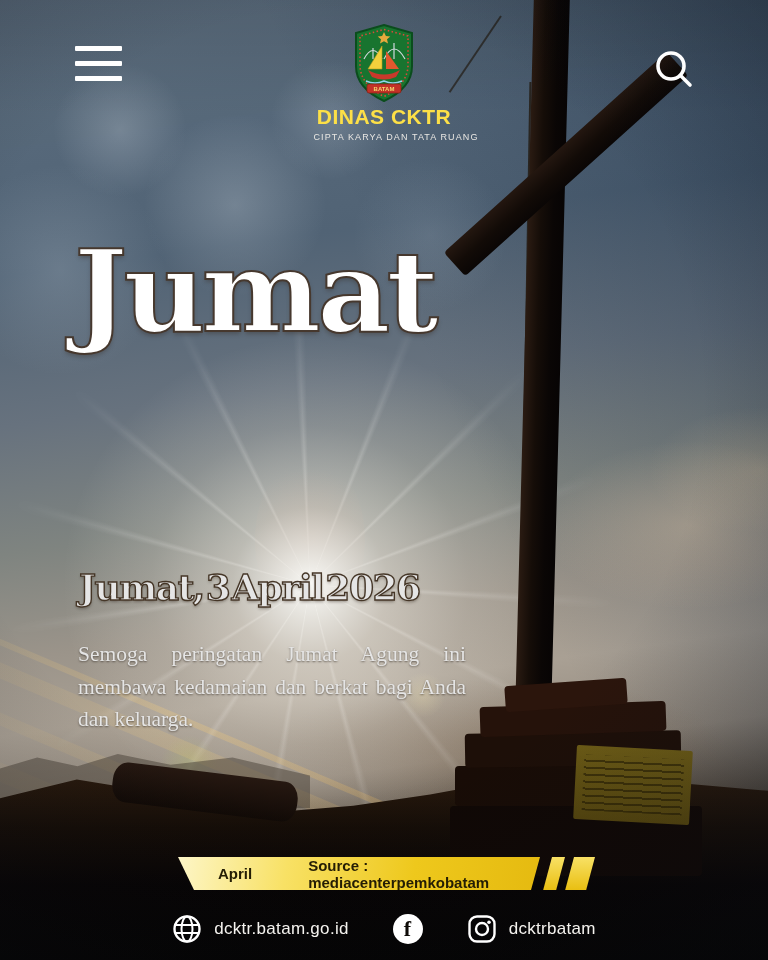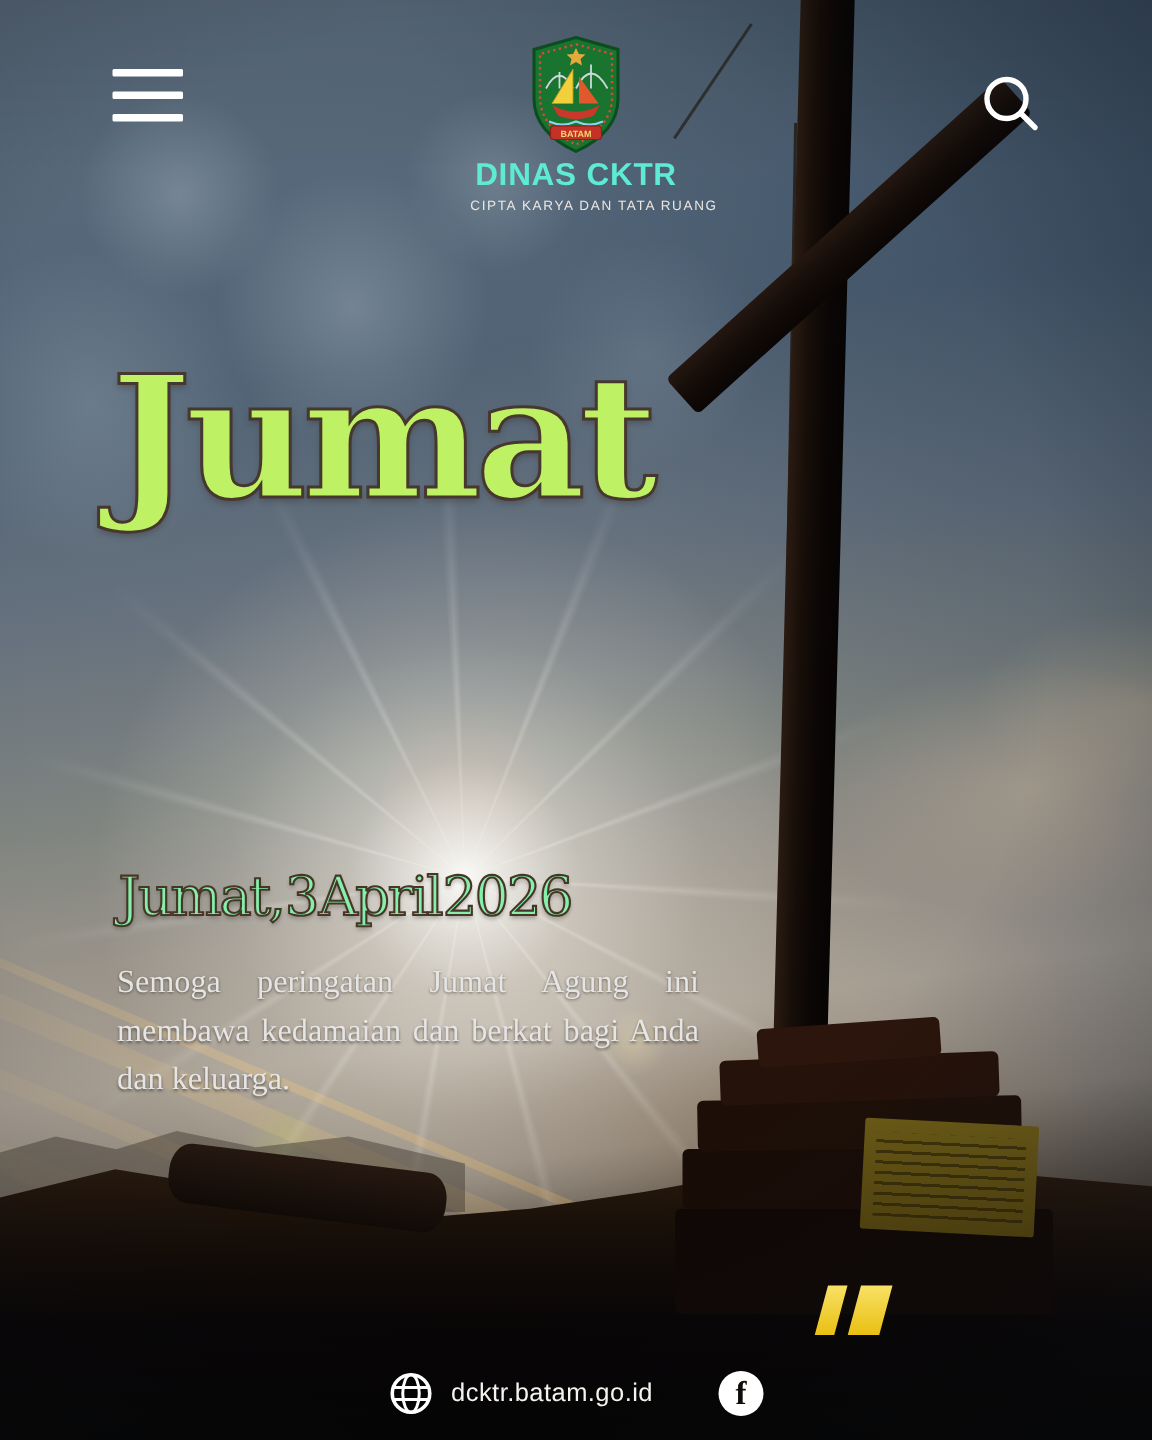--- a/index.html
+++ b/index.html
@@ -77,33 +77,33 @@
       background:repeating-linear-gradient(180deg,transparent 0 5px,rgba(30,22,0,.55) 5px 7px);}
 
   .vignette{inset:0;pointer-events:none;background:
       radial-gradient(ellipse 85% 70% at 42% 42%, transparent 58%, rgba(12,16,24,.30) 100%),
       linear-gradient(180deg, rgba(0,0,0,.10) 0%, transparent 12%);}
 
   
   .hamburger{left:75px;top:46px;width:47px;cursor:pointer;}
   .hamburger .bar{height:5px;background:#fff;border-radius:1px;margin-bottom:10px;}
   .logo-wrap{left:0;top:24px;width:768px;display:flex;flex-direction:column;align-items:center;}
-  .logo-title{margin-top:3px;font-size:21px;font-weight:bold;letter-spacing:.5px;color:#5eead4;}
+  .logo-title{margin-top:3px;font-size:21px;font-weight:bold;letter-spacing:.5px;color:#fde047;}
   .logo-sub{margin-top:3px;font-size:9px;letter-spacing:1.1px;color:#e9e7e3;margin-left:24px;}
   .search{left:650px;top:46px;width:48px;height:48px;cursor:pointer;}
 
   
   .serif{font-family:"Liberation Serif","DejaVu Serif",serif;}
   .eyebrow{left:79px;top:162px;font-size:27px;line-height:34px;color:#f0e9dd;
       text-shadow:0 1px 2px rgba(40,30,20,.6);}
   .title{left:74px;top:236px;font-family:"DejaVu Serif",serif;font-weight:bold;
-      font-size:113px;line-height:111px;letter-spacing:-4px;color:#bef264;
+      font-size:113px;line-height:111px;letter-spacing:-4px;color:#ffffff;
       -webkit-text-stroke:2px #46382e;text-shadow:0 3px 4px rgba(50,38,28,.35);}
-  .date{left:79px;top:578px;font-family:"DejaVu Serif",serif;font-weight:normal;
-      font-size:36px;letter-spacing:-1.5px;word-spacing:-9px;color:#86efac;
+  .date{left:79px;top:566px;font-family:"DejaVu Serif",serif;font-weight:bold;
+      font-size:36px;letter-spacing:-1.5px;word-spacing:-9px;color:#e5e5e5;
       -webkit-text-stroke:1.4px #453627;text-shadow:0 2px 3px rgba(45,34,24,.4);}
   .message{left:78px;top:638px;width:388px;font-size:21.5px;line-height:32.5px;
       color:#e5e5e5;text-align:justify;text-shadow:0 1px 2px rgba(30,22,15,.55);}
 
   
   .ribbon{left:178px;top:857px;width:362px;height:33px;display:flex;align-items:center;
       background:linear-gradient(100deg,#fdf6c8 0%,#f8e165 30%,#eec81c 65%,#e5ba10 100%);
       clip-path:polygon(0 0,100% 0,calc(100% - 9px) 100%,16px 100%);
       font-size:15px;font-weight:bold;color:#241d04;}
   .ribbon .month{margin-left:40px;}
@@ -189,33 +189,45 @@
 
 
   <div class="abs title">
     <div>Jumat</div>
   </div>
 
   <div class="abs date">Jumat, 3 April 2026</div>
 
   <div class="abs serif message">Semoga peringatan Jumat Agung ini membawa kedamaian dan berkat bagi Anda dan keluarga.</div>
 
+  <div class="abs ribbon">
+    <span class="month">April</span>
+    <span class="source">Source : mediacenterpemkobatam</span>
+  </div>
   <div class="abs stripe st1"></div>
   <div class="abs stripe st2"></div>
 
   <div class="abs footer">
     <div class="fitem">
       <svg width="30" height="30" viewBox="0 0 30 30">
         <circle cx="15" cy="15" r="12.5" fill="none" stroke="#fff" stroke-width="2.4"></circle>
         <ellipse cx="15" cy="15" rx="5.5" ry="12.5" fill="none" stroke="#fff" stroke-width="2"></ellipse>
         <line x1="3.5" y1="11" x2="26.5" y2="11" stroke="#fff" stroke-width="2"></line>
         <line x1="3.5" y1="19" x2="26.5" y2="19" stroke="#fff" stroke-width="2"></line>
       </svg>
       <span>dcktr.batam.go.id</span>
     </div>
     <div class="fitem">
       <div class="fb-circle">
           <span>f</span>
         </div>
     </div>
+    <div class="fitem">
+      <svg width="30" height="30" viewBox="0 0 30 30">
+        <rect x="2.5" y="2.5" width="25" height="25" rx="7.5" fill="none" stroke="#fff" stroke-width="2.4"></rect>
+        <circle cx="15" cy="15" r="6" fill="none" stroke="#fff" stroke-width="2.4"></circle>
+        <circle cx="22" cy="8.2" r="1.8" fill="#fff"></circle>
+      </svg>
+      <span>dcktrbatam</span>
+    </div>
   </div>
 
 </div>
 
 </body></html>

